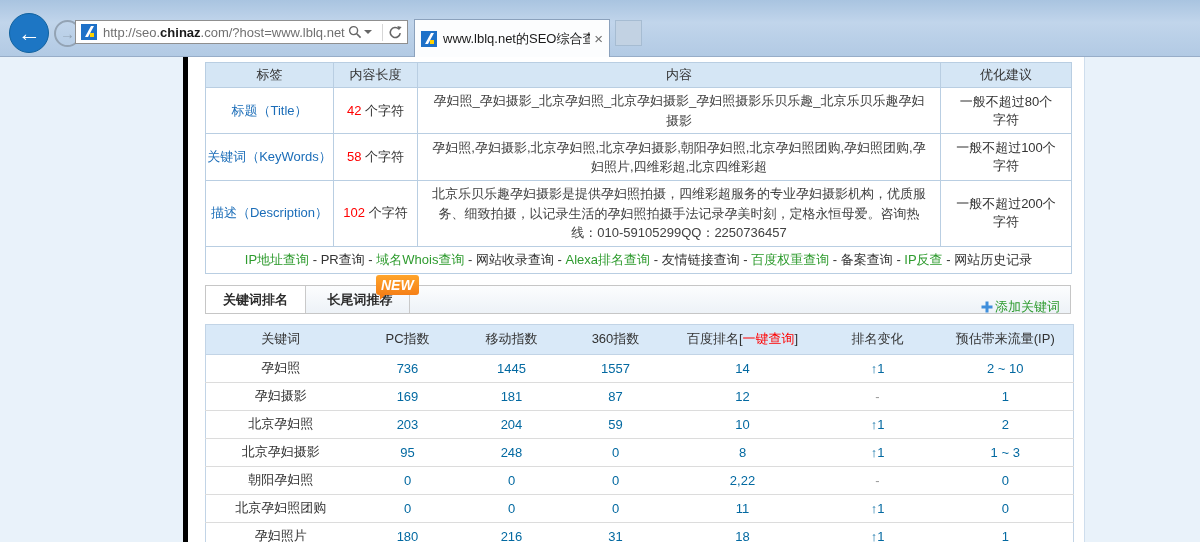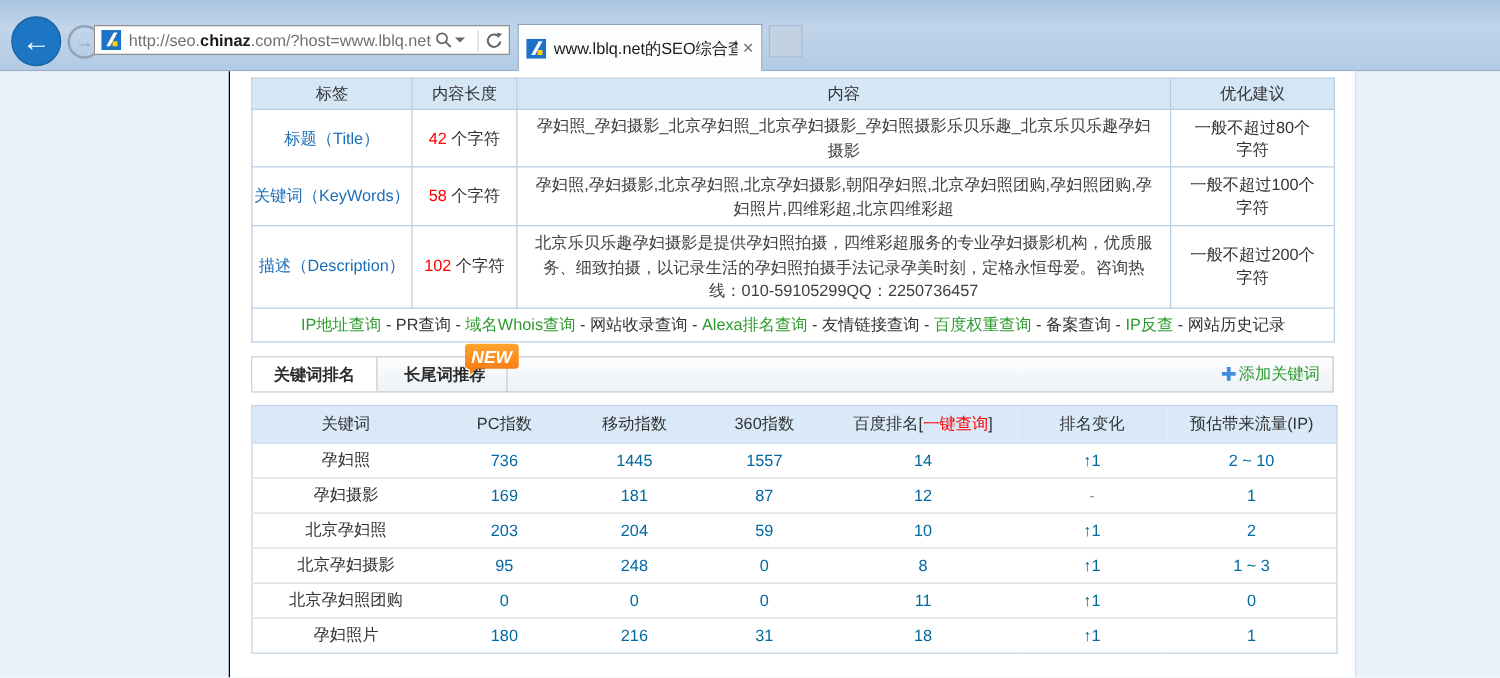--- a/index.html
+++ b/index.html
@@ -28,21 +28,21 @@
   .tab { position:absolute; left:414px; top:19px; width:196px; height:38px; background:#fcfdfe;
     border:1px solid #8ba1bc; border-bottom:none; display:flex; align-items:center; padding:0 6px; cursor:pointer; }
   .tab-title { flex:1; font-size:13px; color:#1a1a1a; white-space:nowrap; overflow:hidden; }
   .tab-close { color:#6e6e6e; font-size:15px; margin-left:4px; cursor:pointer; line-height:1; }
   .newtab-stub { position:absolute; left:615px; top:20px; width:27px; height:26px; background:#c2d2e3;
     border:1px solid #a6bcd2; cursor:pointer; }
 
   
   .page { position:absolute; top:57px; left:0; right:0; bottom:0; background:#e9f2fa; }
   .content { position:absolute; left:183px; top:0; bottom:0; width:902px; background:#fff;
-    border-left:1px solid #000000; border-right:1px solid #cfdeed; padding:5px 0 0 17px; }
+    border-left:5px solid #000000; border-right:1px solid #cfdeed; padding:5px 0 0 17px; }
 
   
   .meta-table { border-collapse:collapse; width:866px; table-layout:fixed; }
   .meta-table th, .meta-table td { border:1px solid #b9cee2; font-size:13px; }
   .meta-table th { background:#d5e6f5; height:25px; font-weight:normal; color:#333; }
   .lbl { text-align:center; }
   .lbl a { color:#1b6db8; text-decoration:none; cursor:pointer; }
   .cnt { text-align:center; color:#333; }
   .red { color:#ff0000; }
   .cont { text-align:center; color:#404040; padding:3px 10px; line-height:1.5; }
@@ -57,21 +57,21 @@
   
   .tabstrip { position:relative; margin-top:11px; width:866px; height:29px;
     border:1px solid #c6c6c6; background:linear-gradient(#fcfdfe,#edf2f7); }
   .tab-item { display:inline-block; height:27px; line-height:27px; padding:0 17px; font-size:13px;
     color:#2b2b2b; border-right:1px solid #c9c9c9; cursor:pointer; vertical-align:top;font-weight:bold; }
   .tab-item.active { background:#fff; }
   .new-badge { position:absolute; left:170px; top:-11px; background:linear-gradient(#ffa52b,#f57f17);
     color:#fff; font-size:14px; font-weight:bold; font-style:italic; padding:2px 5px; border-radius:3px; }
   .new-badge::after { content:""; position:absolute; left:4px; bottom:-5px;
     border:3px solid transparent; border-top-color:#f57f17; border-left-color:#f57f17; }
-  .add-kw { position:absolute; right:10px; top:0; height:27px; display:flex; align-items:center;
+  .add-kw { position:absolute; right:10px; top:8px; height:27px; display:flex; align-items:center;
     font-size:13px; color:#2e9b2e; cursor:pointer; }
   .plus-icon { margin-right:2px; display:inline-flex; }
 
   
   .kw-table { border-collapse:collapse; width:868px; margin-top:10px; table-layout:fixed;
     font-size:13px; border:1px solid #c2d4e6; }
   .kw-table th { background:#d9e9f8; height:30px; font-weight:normal; color:#333;
     border-bottom:1px solid #c2d4e6; }
   .kw-table td { height:28px; text-align:center; border-top:1px solid #dcdcdc; }
   .kw-table tbody tr:first-child td { border-top:none; }
@@ -240,20 +240,29 @@
             <tr>
               <td class="kw">北京孕妇摄影</td>
               <td class="num">95</td>
               <td class="num">248</td>
               <td class="num">0</td>
               <td class="num">8</td>
               <td class="num">↑1</td>
               <td class="num">1 ~ 3</td>
             </tr>
             <tr>
+              <td class="kw">朝阳孕妇照</td>
+              <td class="num">0</td>
+              <td class="num">0</td>
+              <td class="num">0</td>
+              <td class="num">2,22</td>
+              <td class="dash">-</td>
+              <td class="num">0</td>
+            </tr>
+            <tr>
               <td class="kw">北京孕妇照团购</td>
               <td class="num">0</td>
               <td class="num">0</td>
               <td class="num">0</td>
               <td class="num">11</td>
               <td class="num">↑1</td>
               <td class="num">0</td>
             </tr>
             <tr>
               <td class="kw">孕妇照片</td>

